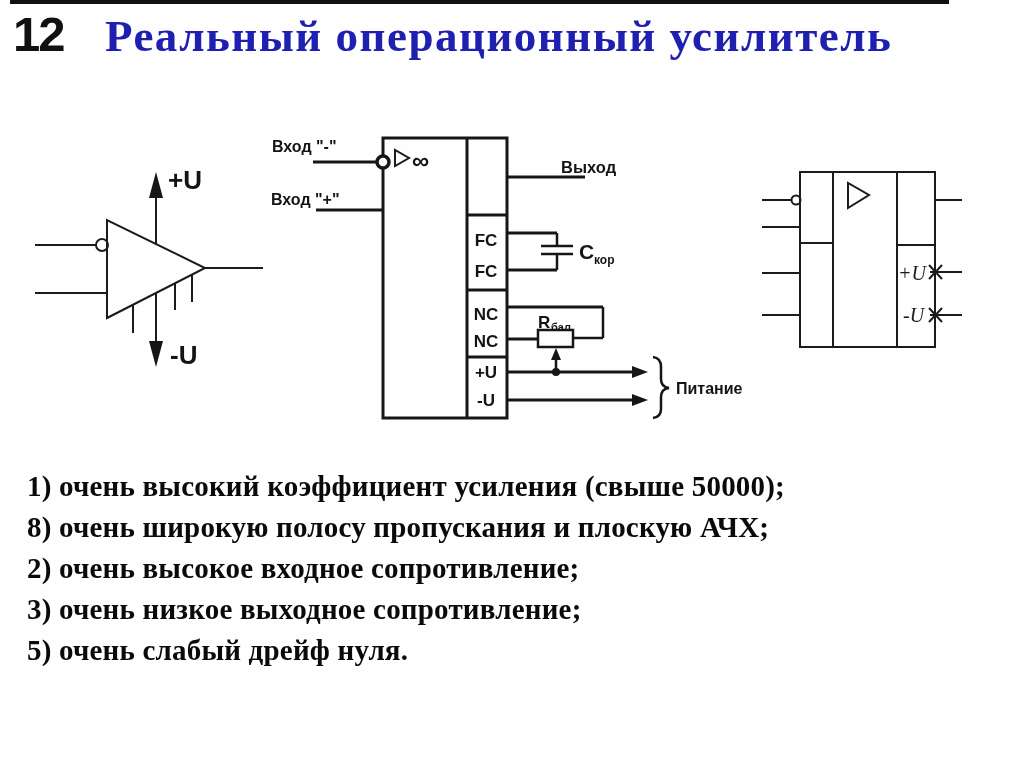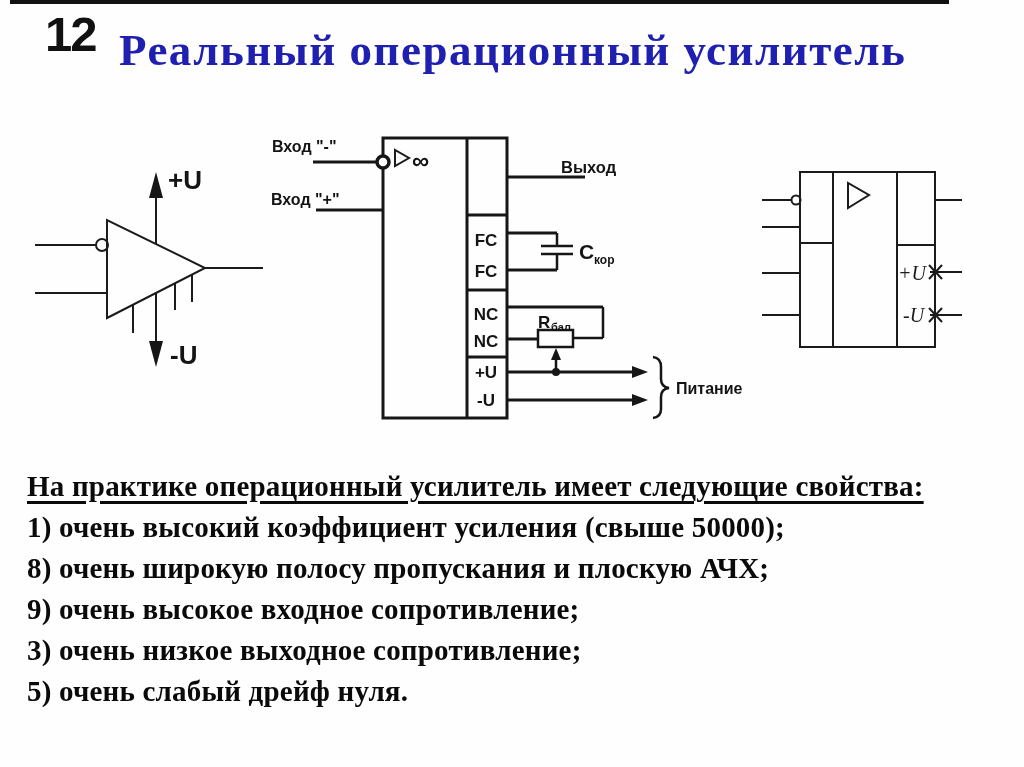--- a/index.html
+++ b/index.html
@@ -1,20 +1,20 @@
 <!DOCTYPE html>
 <html><head>
 <meta charset="utf-8">
 <style>
   html,body{margin:0;padding:0;}
   body{width:1024px;height:767px;overflow:hidden;}
   .slide{position:relative;width:1024px;height:767px;background:#fefefe;font-family:"Liberation Serif",serif;}
   .top-border{position:absolute;left:10px;top:0;width:939px;height:4px;background:#111;}
-  .slide-number{position:absolute;left:13px;top:6px;font-family:"Liberation Sans",sans-serif;font-weight:bold;font-size:49px;color:#111;letter-spacing:-2px;margin-left:32px;}
-  .title{position:absolute;left:103px;top:8px;margin:16px;font-size:45px;font-weight:bold;color:#2020b0;letter-spacing:1.5px;white-space:nowrap;}
+  .slide-number{position:absolute;left:13px;top:6px;font-family:"Liberation Sans",sans-serif;font-weight:bold;font-size:49px;color:#111;letter-spacing:-2px;}
+  .title{position:absolute;left:103px;top:8px;margin:2px;font-size:45px;font-weight:bold;color:#2020b0;letter-spacing:1.5px;white-space:nowrap;}
   .diagram-svg{position:absolute;left:0;top:0;width:1024px;height:462px;}
 
   
   .wire{stroke:#1b1b1b;stroke-width:2;fill:none;}
   .wire3{stroke:#161616;stroke-width:3;fill:none;}
   .wire25{stroke:#161616;stroke-width:2.5;fill:none;}
   .solid{fill:#161616;stroke:none;}
   .shape{stroke:#1b1b1b;stroke-width:2;fill:none;}
   .lbl{font-family:"Liberation Sans",sans-serif;font-weight:bold;fill:#141414;}
   .lbl15{font-size:16px;}
@@ -133,20 +133,19 @@
       <line class="wire" x1="930" y1="272" x2="962" y2="272"></line>
 
       <text class="lblit" x="903" y="322">-U</text>
       <line class="wire" x1="929" y1="308" x2="942" y2="322"></line>
       <line class="wire" x1="929" y1="322" x2="942" y2="308"></line>
       <line class="wire" x1="930" y1="315" x2="962" y2="315"></line>
     </g>
   </svg>
 
   <div class="props">
-    <div><span class="heading">На практике операционный усилитель имеет следующие свойства:</span></div>
     <div>1) очень высокий коэффициент усиления (свыше 50000);</div>
     <div>8) очень широкую полосу пропускания и плоскую АЧХ;</div>
-    <div>9) очень высокое входное сопротивление;</div>
+    <div>2) очень высокое входное сопротивление;</div>
     <div>3) очень низкое выходное сопротивление;</div>
     <div>5) очень слабый дрейф нуля.</div>
   </div>
 </div>
 
 </body></html>

